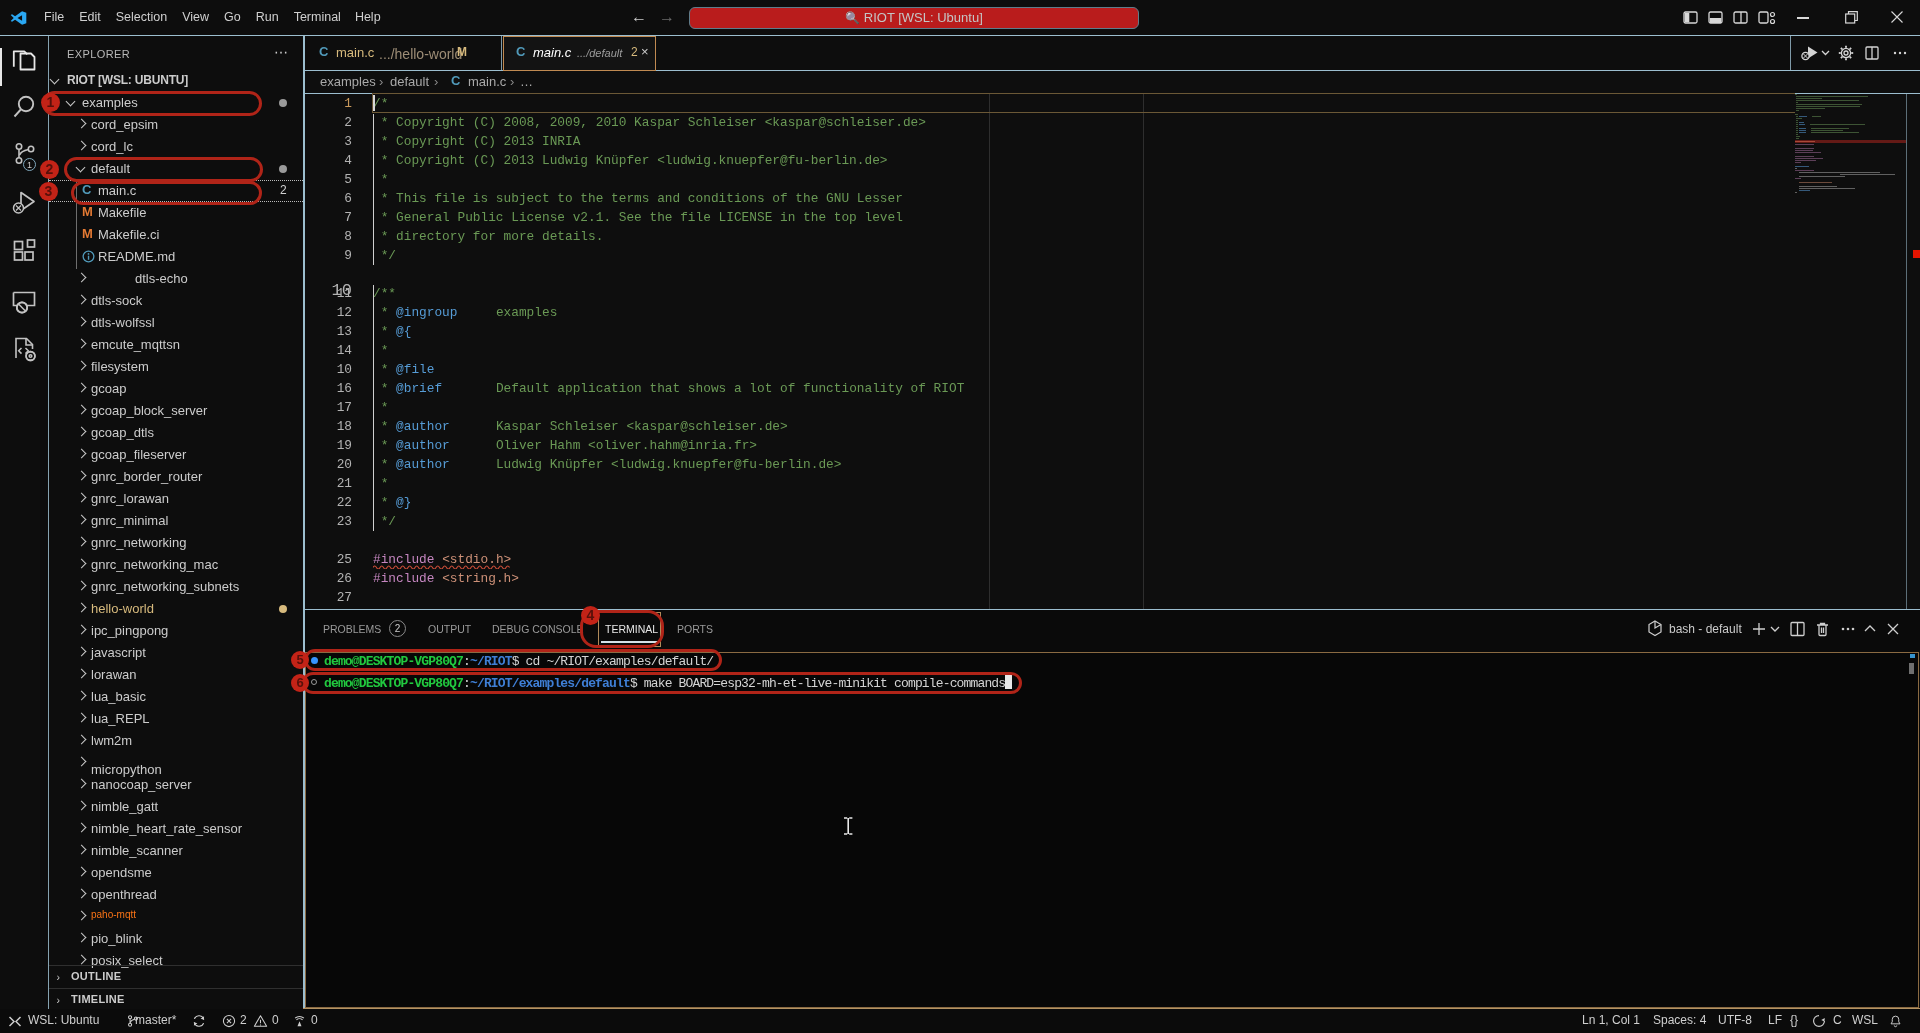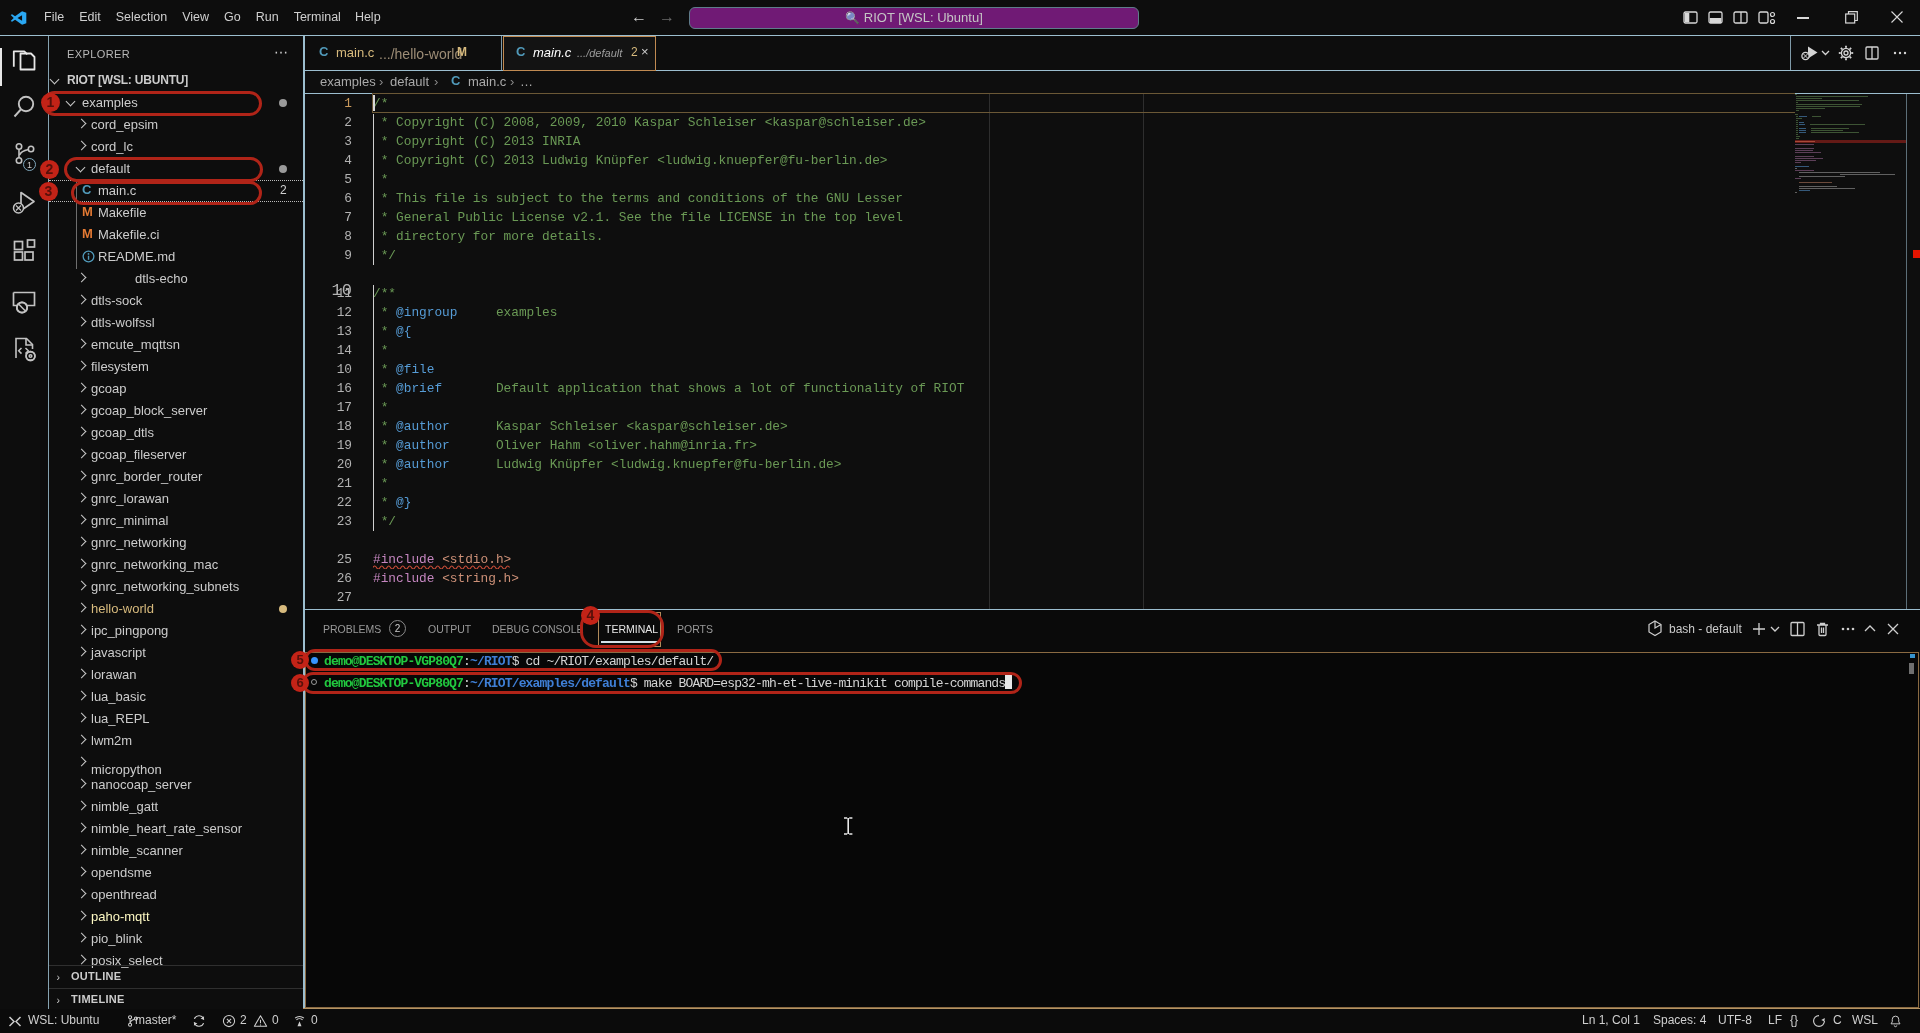--- a/index.html
+++ b/index.html
@@ -21,21 +21,21 @@
   <svg class="ab" style="left:10px;top:11px;" width="17" height="14" viewBox="0 0 100 100" preserveAspectRatio="none">
     <path fill="#2aa7f2" d="M71 2 L96 12 L96 88 L71 98 L30 62 L12 76 L4 71 L22 50 L4 29 L12 24 L30 38 Z M71 30 L44 50 L71 70 Z"></path>
   </svg>
   <div class="ab" style="left:44px;top:10px;font-size:12.5px;color:#cfcfcf;">
     <span style="margin-right:15px;">File</span><span style="margin-right:15px;">Edit</span><span style="margin-right:15px;">Selection</span><span style="margin-right:15px;">View</span><span style="margin-right:15px;">Go</span><span style="margin-right:15px;">Run</span><span style="margin-right:14px;">Terminal</span><span>Help</span>
   </div>
 
   <div class="ab" style="left:631px;top:8px;font-size:16px;color:#cccccc;">←</div>
   <div class="ab" style="left:659px;top:8px;font-size:16px;color:#6a6a6a;">→</div>
 
-  <div class="ab" style="left:689px;top:7px;width:450px;height:22px;background:#701a75;border:1px solid #5f7c8a;border-radius:6px;text-align:center;font-size:13px;color:#c5c5c5;line-height:20px;">
+  <div class="ab" style="left:689px;top:7px;width:450px;height:22px;background:#b91c1c;border:1px solid #5f7c8a;border-radius:6px;text-align:center;font-size:13px;color:#c5c5c5;line-height:20px;">
     <span style="font-size:12px;">🔍</span> RIOT [WSL: Ubuntu]
   </div>
 
   <svg class="ab" style="left:1683px;top:11px;" width="100" height="14" viewBox="0 0 100 14">
     <g stroke="#d8d8d8" fill="none" stroke-width="1.3">
       <rect x="1" y="1" width="13" height="11" rx="1.5"></rect>
         <rect x="26" y="1" width="13" height="11" rx="1.5"></rect>
         <rect x="51" y="1" width="13" height="11" rx="1.5"></rect>
         <rect x="76" y="1" width="9" height="11" rx="1.5"></rect>
     </g>
@@ -276,21 +276,21 @@
 <div class="ab" style="left:0;top:826px;width:254px;height:22px;">
         <span class="chev rt" style="left:27px;"></span>
         <span style="position:absolute;left:42px;top:3px;font-size:13px;color:#cccccc;">opendsme</span>
       </div>
 <div class="ab" style="left:0;top:848px;width:254px;height:22px;">
         <span class="chev rt" style="left:27px;"></span>
         <span style="position:absolute;left:42px;top:3px;font-size:13px;color:#cccccc;">openthread</span>
       </div>
 <div class="ab" style="left:0;top:870px;width:254px;height:22px;">
         <span class="chev rt" style="left:27px;"></span>
-        <span style="position:absolute;left:42px;top:3px;font-size:13px;color:#fef9c3;">paho-mqtt</span>
+        <span style="position:absolute;left:42px;top:3px;font-size:10px;color:#f97316;">paho-mqtt</span>
       </div>
 <div class="ab" style="left:0;top:892px;width:254px;height:22px;">
         <span class="chev rt" style="left:27px;"></span>
         <span style="position:absolute;left:42px;top:3px;font-size:13px;color:#cccccc;">pio_blink</span>
       </div>
 <div class="ab" style="left:0;top:914px;width:254px;height:22px;">
         <span class="chev rt" style="left:27px;"></span>
         <span style="position:absolute;left:42px;top:3px;font-size:13px;color:#cccccc;">posix_select</span>
       </div>
     </div>

